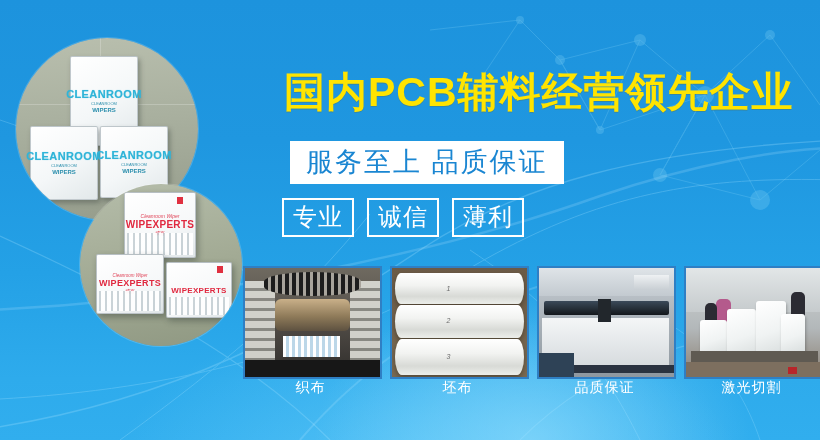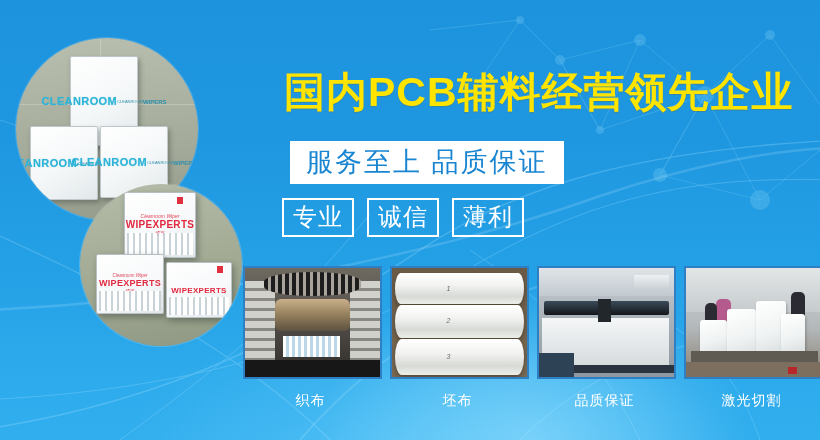--- a/index.html
+++ b/index.html
@@ -33,21 +33,21 @@
   
   .cleanroom-scene{
     position:absolute;inset:0;
     background:linear-gradient(175deg,#b9bfae 0%,#a9b09f 45%,#959c8b 100%);
   }
   .cr-floorline{position:absolute;background:rgba(255,255,255,.22);}
   .pack{
     position:absolute;background:linear-gradient(150deg,#ffffff 0%,#f4f7f8 55%,#e2e8ea 100%);
     border:1px solid rgba(170,180,185,.7);border-radius:2px;
     box-shadow:2px 3px 5px rgba(40,50,45,.35);
-    display:flex;flex-direction:row;align-items:center;justify-content:center;
+    display:flex;flex-direction:column;align-items:center;justify-content:center;
   }
   .pack .brand{
     color:#2fb4d8;font-weight:bold;letter-spacing:.4px;line-height:1;
     text-shadow:0 0 1px rgba(47,180,216,.6);
   }
   .pack .sub1{color:#2c8fad;line-height:1;margin-top:2px;}
   .pack .sub2{color:#2c8fad;font-weight:bold;line-height:1;margin-top:1px;}
 
   
   .wipe-scene{
@@ -92,21 +92,21 @@
   }
 
   
   #thumbs{position:absolute;left:243px;top:266px;display:flex;gap:12px;}
   .thumb-cell{width:135px;}
   .thumb{
     width:135px;height:109px;border:2px solid #2f7fc4;overflow:hidden;position:relative;
     background:#2b3642;
   }
   .thumb-caption{
-    margin-top:14px;text-align:center;color:#ffffff;font-size:14px;letter-spacing:1px;line-height:1;
+    margin-top:1px;text-align:center;color:#ffffff;font-size:14px;letter-spacing:1px;line-height:1;
   }
 
   
   .km{position:absolute;inset:0;background:linear-gradient(180deg,#6f6a60 0%,#55504a 45%,#2e2c2a 100%);}
   .km-spools-l,.km-spools-r{
     position:absolute;top:12%;bottom:8%;width:22%;
     background:repeating-linear-gradient(180deg,#dcdcd6 0 7px,#8e8e88 7px 10px),
                repeating-linear-gradient(90deg,#dcdcd6 0 9px,#777 9px 12px);
     opacity:.92;
   }

